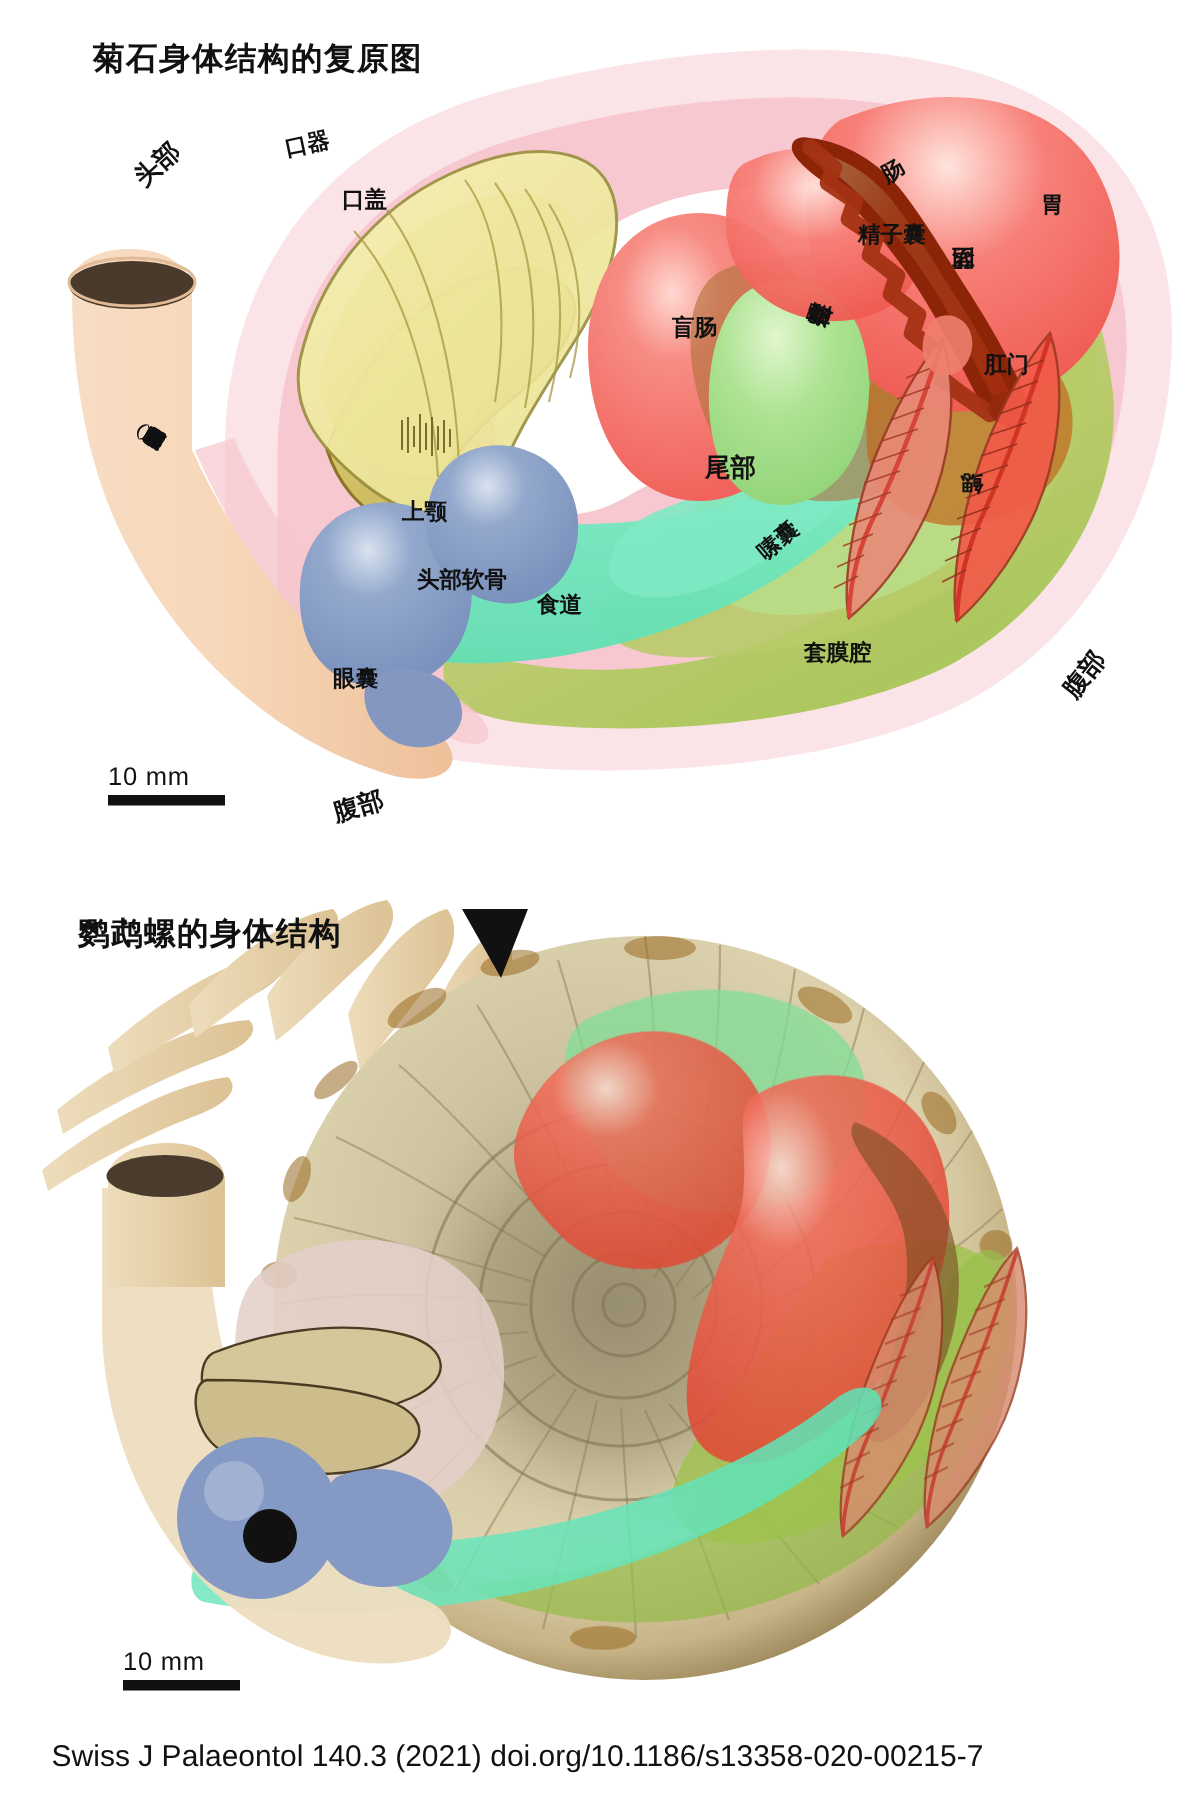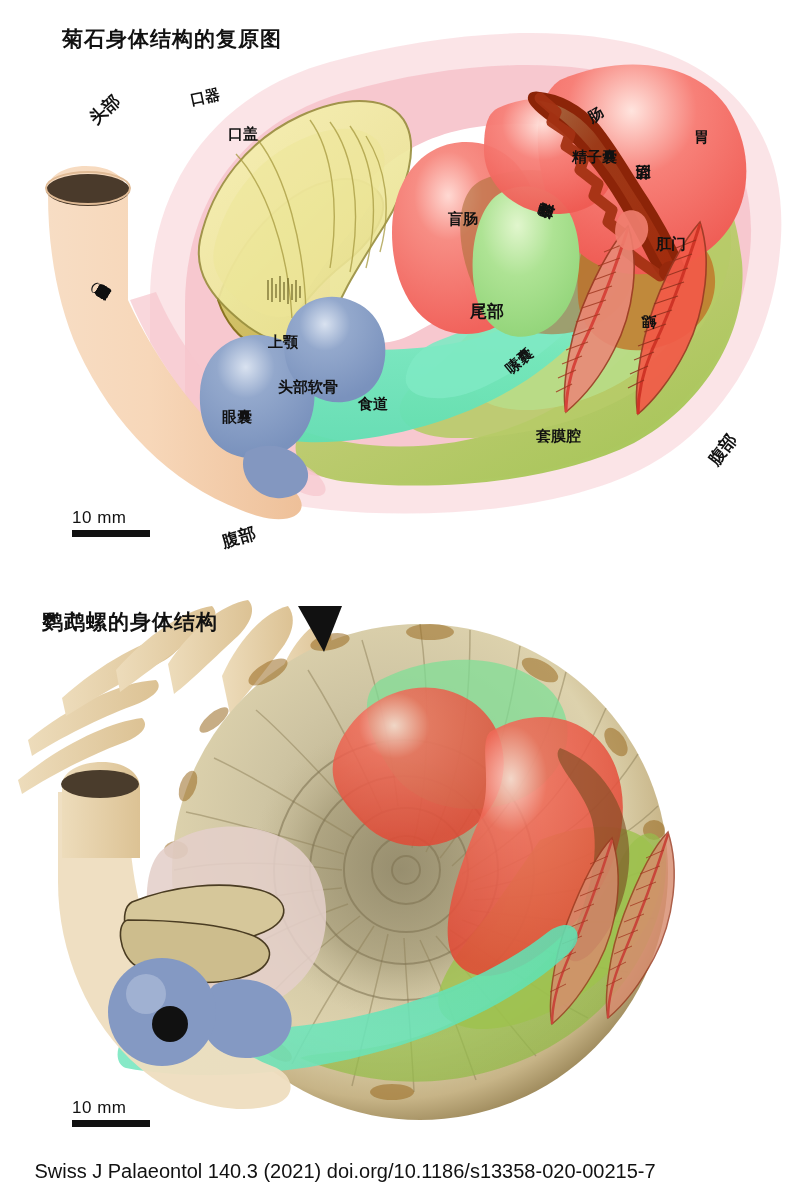--- a/index.html
+++ b/index.html
@@ -1,21 +1,21 @@
 <!DOCTYPE html>
 <html><head>
 <meta charset="utf-8">
 <style>
   html,body{margin:0;padding:0;background:#ffffff;}
   body{width:800px;height:1204px;position:relative;overflow:hidden;
        font-family:"Liberation Sans","DejaVu Sans",sans-serif;color:#111;}
 
   .panel{position:absolute;left:0;width:712px;text-decoration:underline;}
   #panel-top{top:0;height:580px;}
-  #panel-bottom{top:580px;height:570px;}
+  #panel-bottom{top:580px;height:570px;margin-left:10px;}
 
   .title{position:absolute;font-weight:bold;font-size:21px;letter-spacing:1px;
          color:#111;white-space:nowrap;}
   #title-top{left:62px;top:25px;}
   #title-bottom{left:42px;top:608px;}
 
   .lbl{position:absolute;font-size:15px;font-weight:bold;color:#111;
        white-space:nowrap;line-height:1.15;}
   .lbl.big{font-size:17px;}
   .lbl.sm{font-size:13px;}
@@ -311,21 +311,21 @@
   <div class="lbl big" style="left:88px;top:100px;transform:rotate(-42deg);">头部</div>
 
   <div class="lbl" style="left:190px;top:88px;transform:rotate(-12deg);">口器</div>
 
   <div class="lbl" style="left:228px;top:125px;">口盖</div>
 
   <div class="lbl" style="left:268px;top:290px;margin-top:43px;">上颚</div>
 
   <div class="lbl sm vert" style="left:84px;top:290px;transform:rotate(-58deg);transform-origin:left top;height:180px;">漏斗器（用于喷水来推动其身体的前进）</div>
 
-  <div class="lbl" style="left:222px;top:408px;">眼囊</div>
+  <div class="lbl" style="left:222px;top:444px;">眼囊</div>
 
   <div class="lbl" style="left:278px;top:378px;">头部软骨</div>
 
   <div class="lbl" style="left:358px;top:395px;">食道</div>
 
   <div class="lbl" style="left:504px;top:352px;transform:rotate(-40deg);">嗉囊</div>
 
   <div class="lbl" style="left:536px;top:427px;">套膜腔</div>
 
   <div class="lbl big" style="left:222px;top:528px;transform:rotate(-16deg);">腹部</div>

